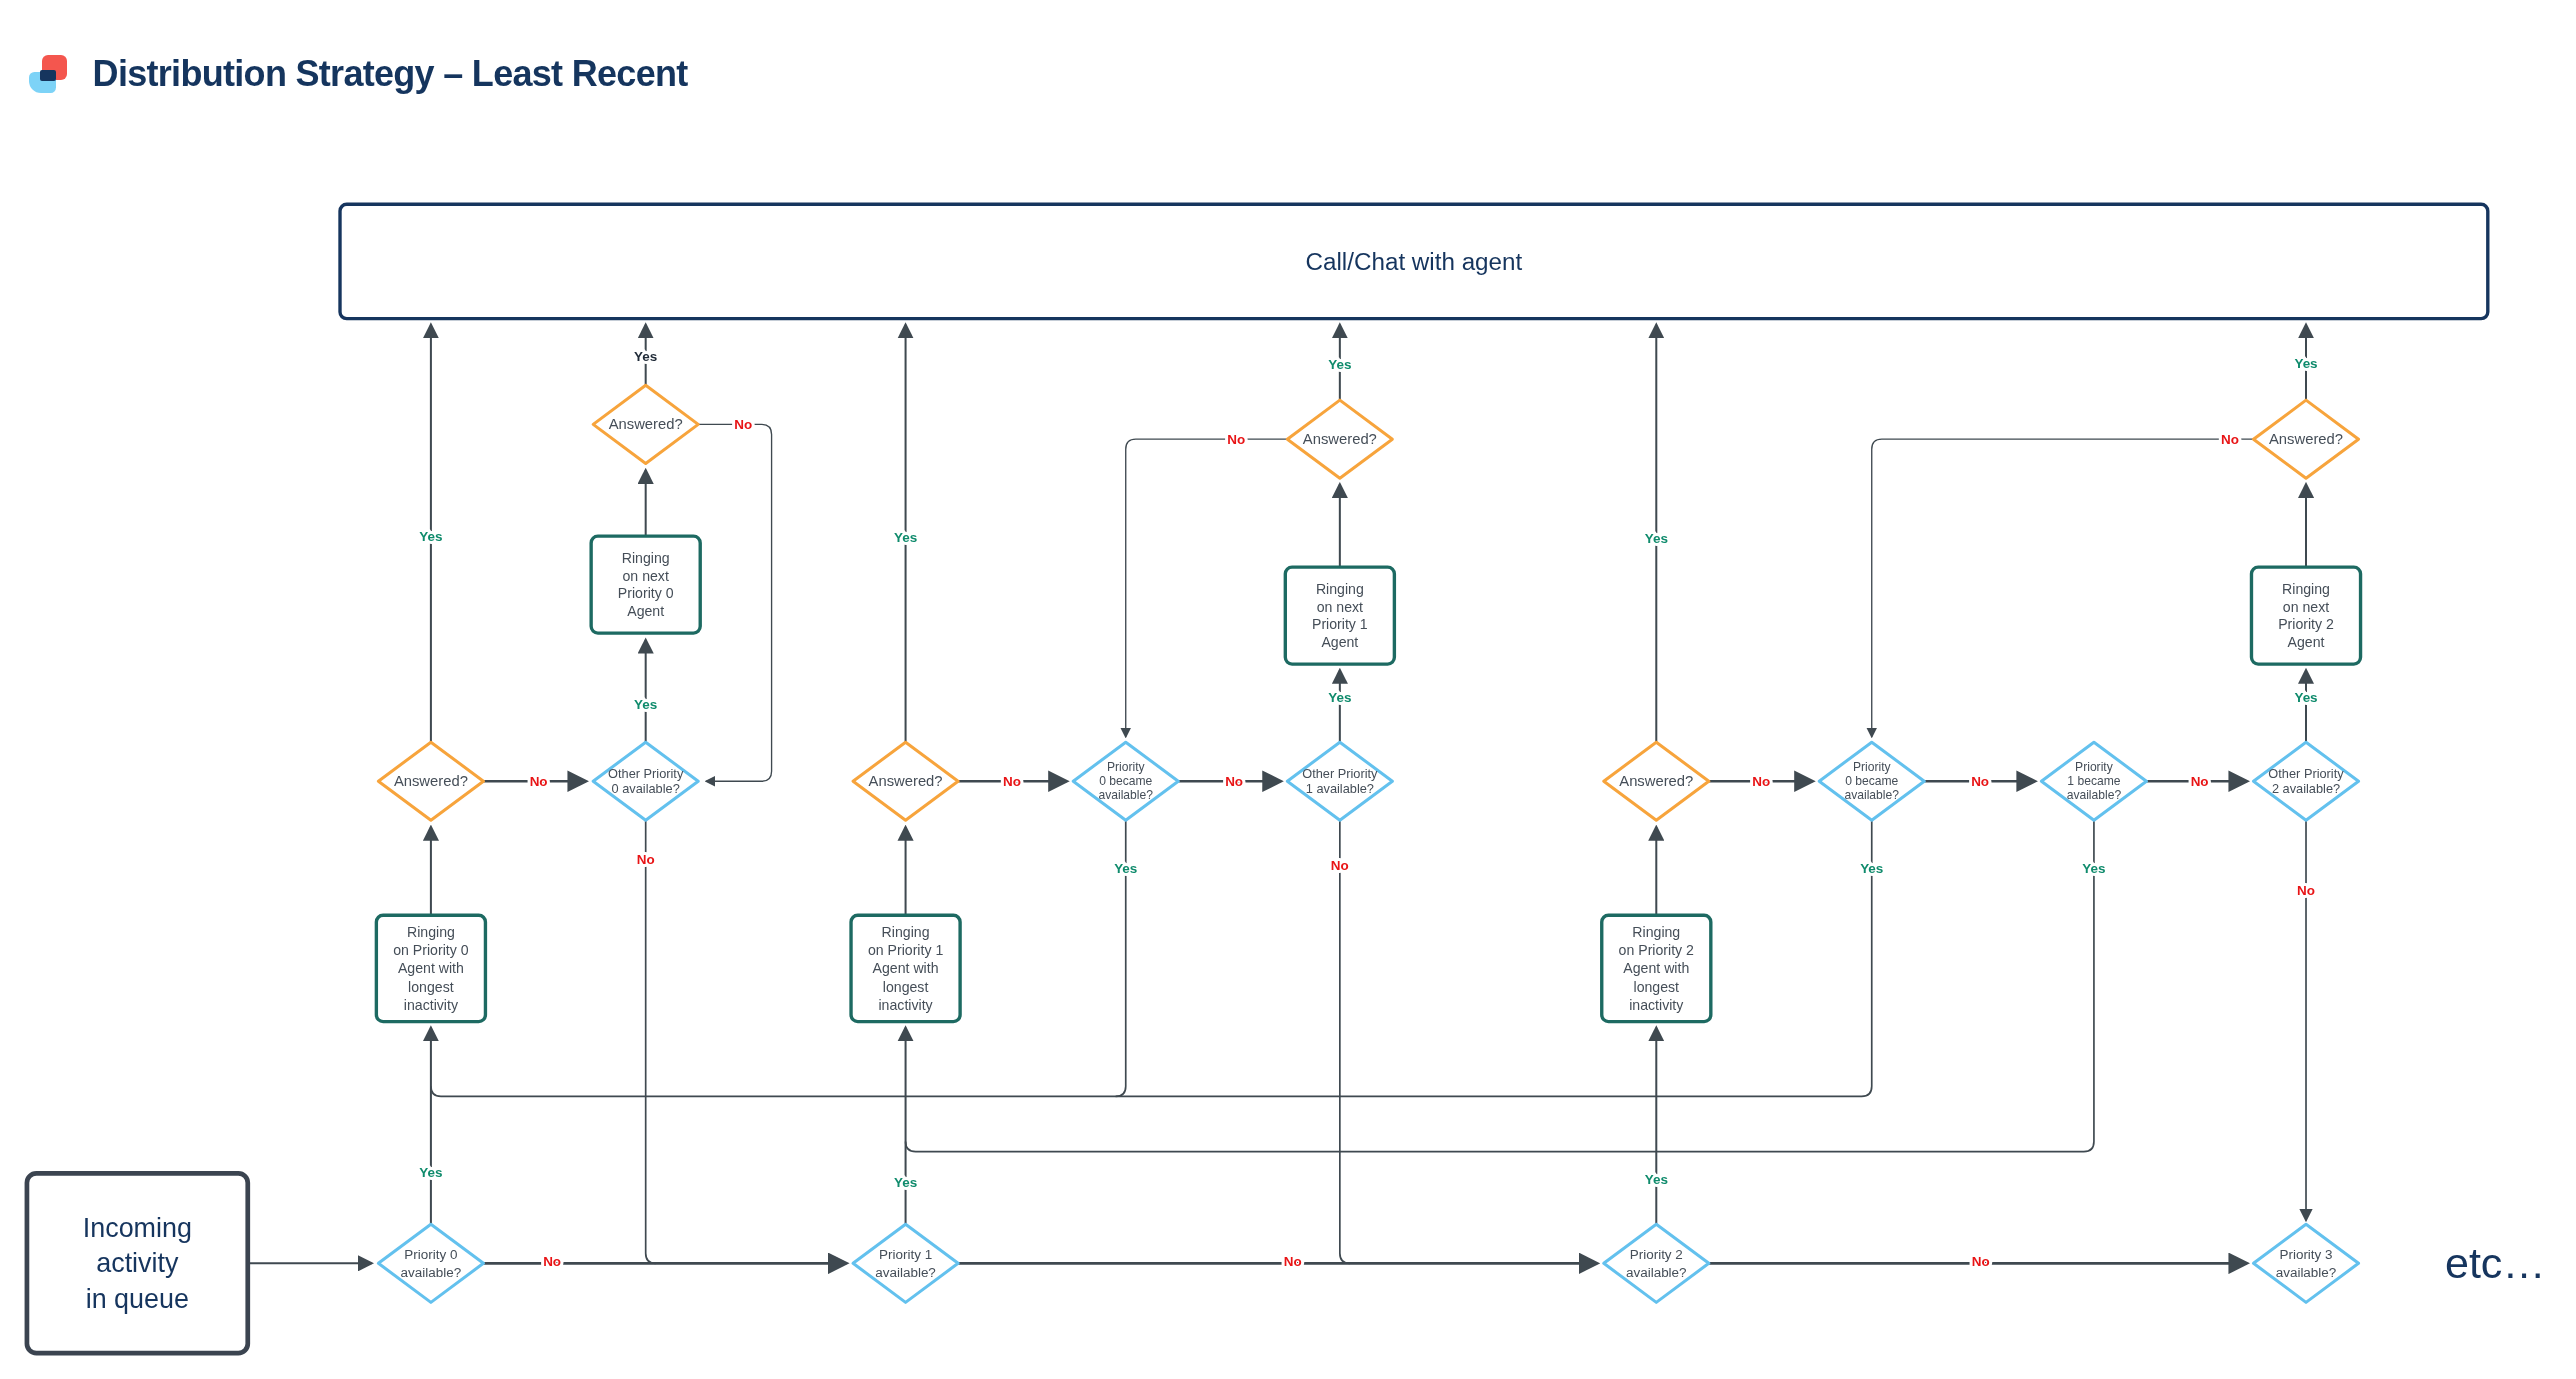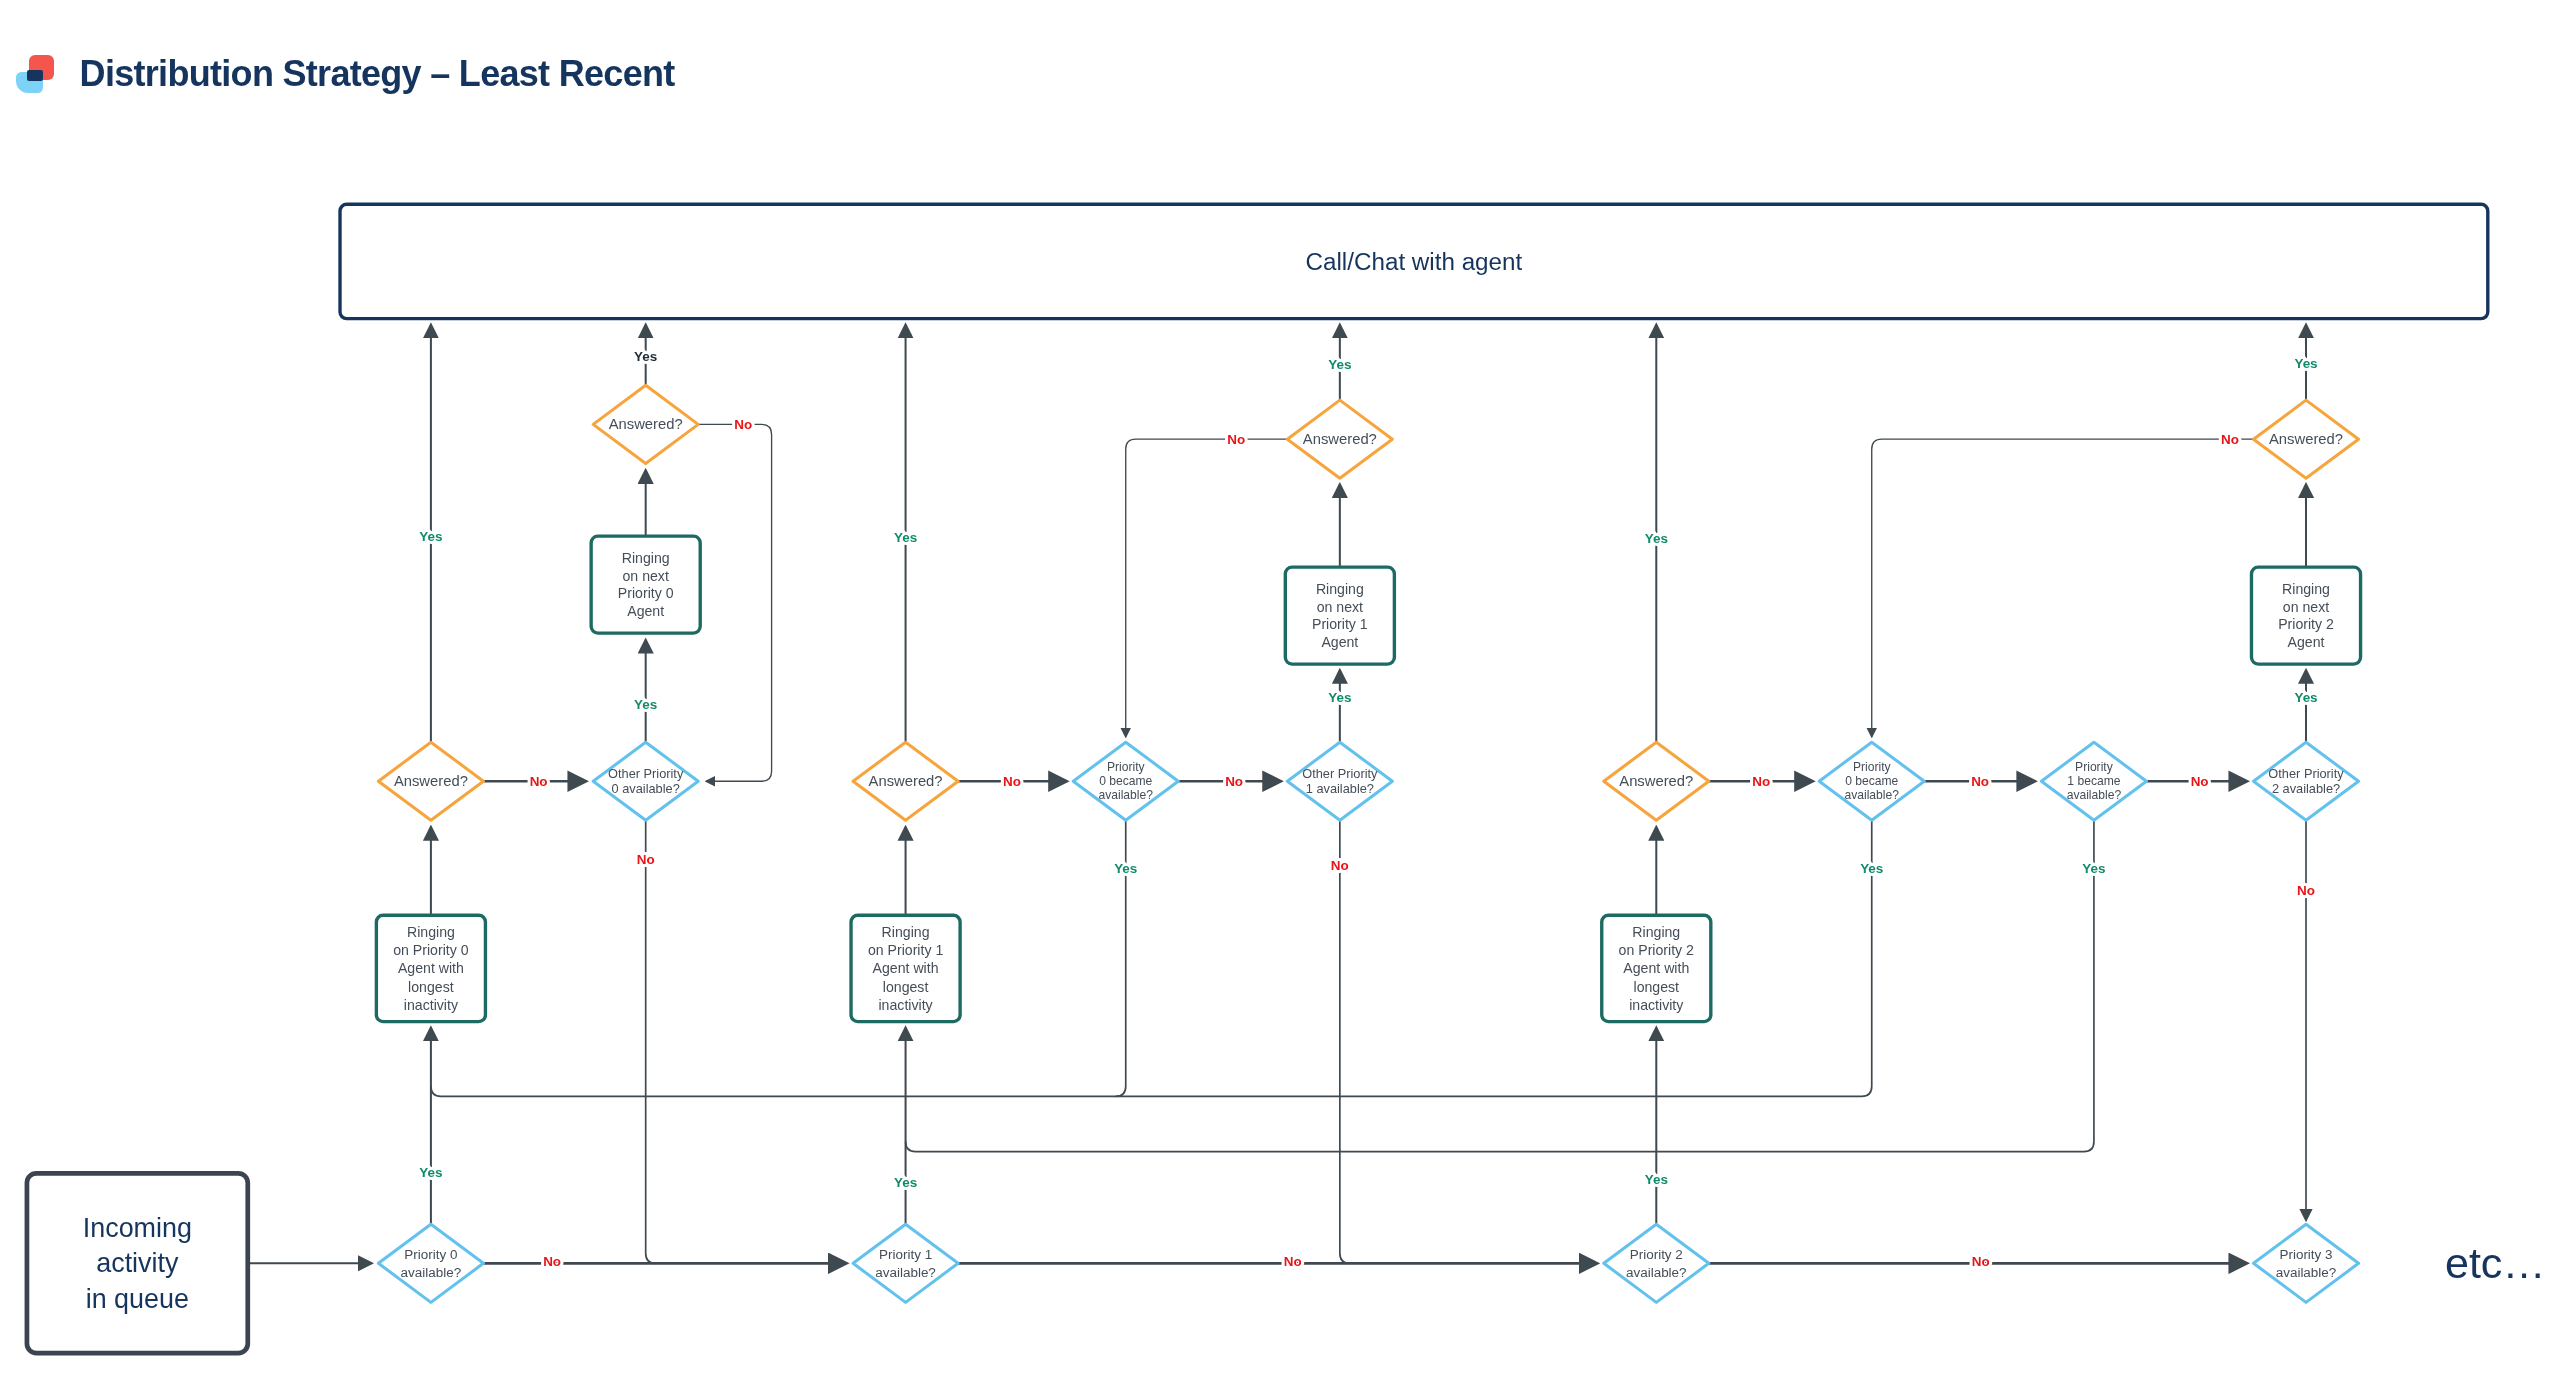--- a/index.html
+++ b/index.html
@@ -4,21 +4,21 @@
 <style>
   html,body{margin:0;padding:0;}
   body{
     width:2576px;height:1380px;position:relative;background:#ffffff;
     font-family:"Liberation Sans",sans-serif;overflow:hidden;
   }
   #diagram{position:absolute;left:0;top:0;width:2576px;height:1380px;}
   #diagram text{font-family:"Liberation Sans",sans-serif;}
   .halo{paint-order:stroke;stroke:#ffffff;stroke-width:9px;stroke-linejoin:round;}
   .page-header{
-    position:absolute;left:16px;top:54px;display:flex;align-items:center;gap:25.6px;z-index:5;justify-content:space-between;
+    position:absolute;left:29px;top:54px;display:flex;align-items:center;gap:25.6px;z-index:5;justify-content:space-between;
   }
   .logo{position:relative;width:38px;height:38px;flex:0 0 auto;}
   .logo .part{position:absolute;}
   .logo .red{right:0;top:0;width:25px;height:25.6px;border-radius:6px;}
   .logo .blue{left:0;bottom:0;width:27px;height:21px;border-radius:5.4px 5.4px 5.4px 12px;}
   .logo .navy{left:11.4px;top:15.5px;width:15.5px;height:10.8px;border-radius:2px;}
   h1.title{
     margin:0;font-size:36px;line-height:1.1;font-weight:700;color:#15355e;letter-spacing:-0.7px;
   }
 </style>

